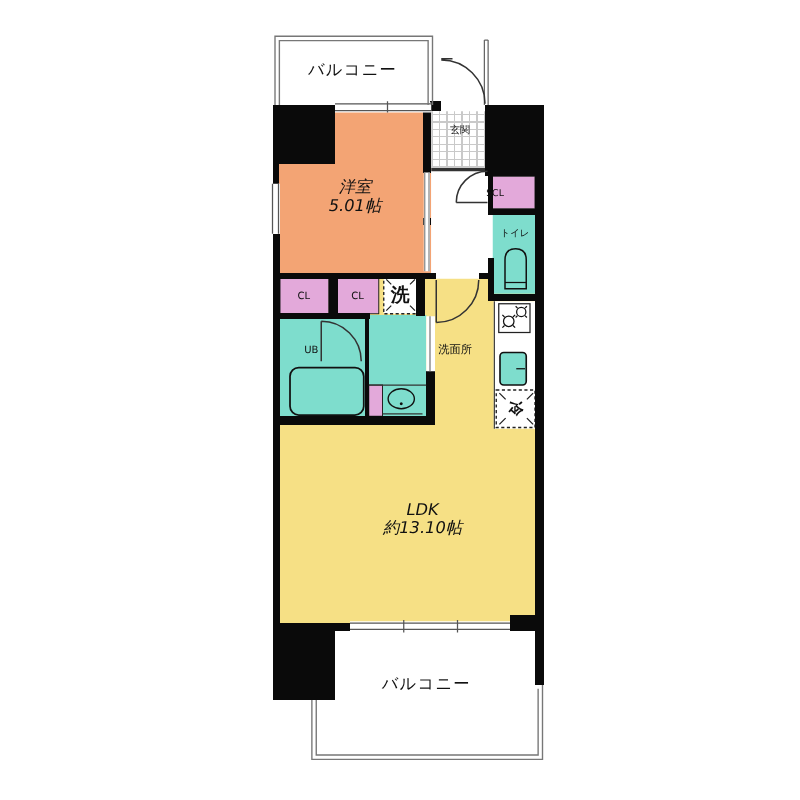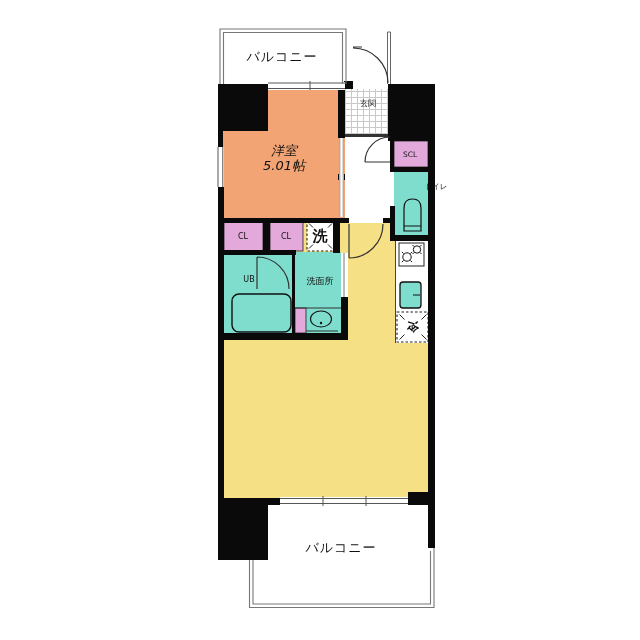--- a/index.html
+++ b/index.html
@@ -8,21 +8,21 @@
   .stage svg{position:absolute;left:0;top:0;}
   .genkan{position:absolute;left:345px;top:89px;width:43px;height:45px;
     background:
       repeating-linear-gradient(0deg,#c9c9c9 0 1px,transparent 1px 6px),
       repeating-linear-gradient(90deg,#c9c9c9 0 1px,transparent 1px 6px),#fff;}
   .lbl{position:absolute;transform:translate(-50%,-50%);color:#111;
        text-align:center;line-height:1.18;white-space:nowrap;}
   .lbl span{display:block;font-style:italic;}
   .s7{font-size:7.5px;}
   .s8{font-size:8px;}
-  .s9{font-size:9px;}
+  .s9{font-size:9px;margin-left:44px;}
   .s13{font-size:13px;letter-spacing:1px;}
   .s13n{font-size:13px;}
   .s15b{font-size:15px;font-weight:bold;}
   .rot90{transform:translate(-50%,-50%) rotate(90deg);font-weight:bold;font-size:12px;}
 </style>
 </head>
 <body>
 
 <div class="stage">
 
@@ -128,24 +128,28 @@
   <div class="genkan"></div>
 
   <div class="lbl s13" style="left:282px;top:57px">バルコニー</div>
 
   <div class="lbl s13n" style="left:284px;top:158px">
     <span>洋室</span>
     <span>5.01帖</span>
   </div>
 
   <div class="lbl s8" style="left:368px;top:104px">玄関</div>
-  <div class="lbl s7" style="left:410px;top:155px">SCL</div>
-  <div class="lbl s7" style="left:436px;top:187px">トイレ</div>
+  <div class="lbl s7" style="left:396px;top:155px">SCL</div>
+  <div class="lbl s7" style="left:412px;top:187px">トイレ</div>
   <div class="lbl s8" style="left:243px;top:237px">CL</div>
   <div class="lbl s8" style="left:286px;top:237px">CL</div>
   <div class="lbl s15b" style="left:320px;top:237px">洗</div>
   <div class="lbl s8" style="left:249px;top:280px">UB</div>
   <div class="lbl s9" style="left:320px;top:281px">洗面所</div>
   <div class="lbl rot90" style="left:413px;top:327px">冷</div>
 
+  <div class="lbl s13n" style="left:338px;top:416px">
+    <span>LDK</span>
+    <span>約13.10帖</span>
+  </div>
 
   <div class="lbl s13" style="left:341px;top:548px">バルコニー</div>
 </div>
 
 </body></html>

